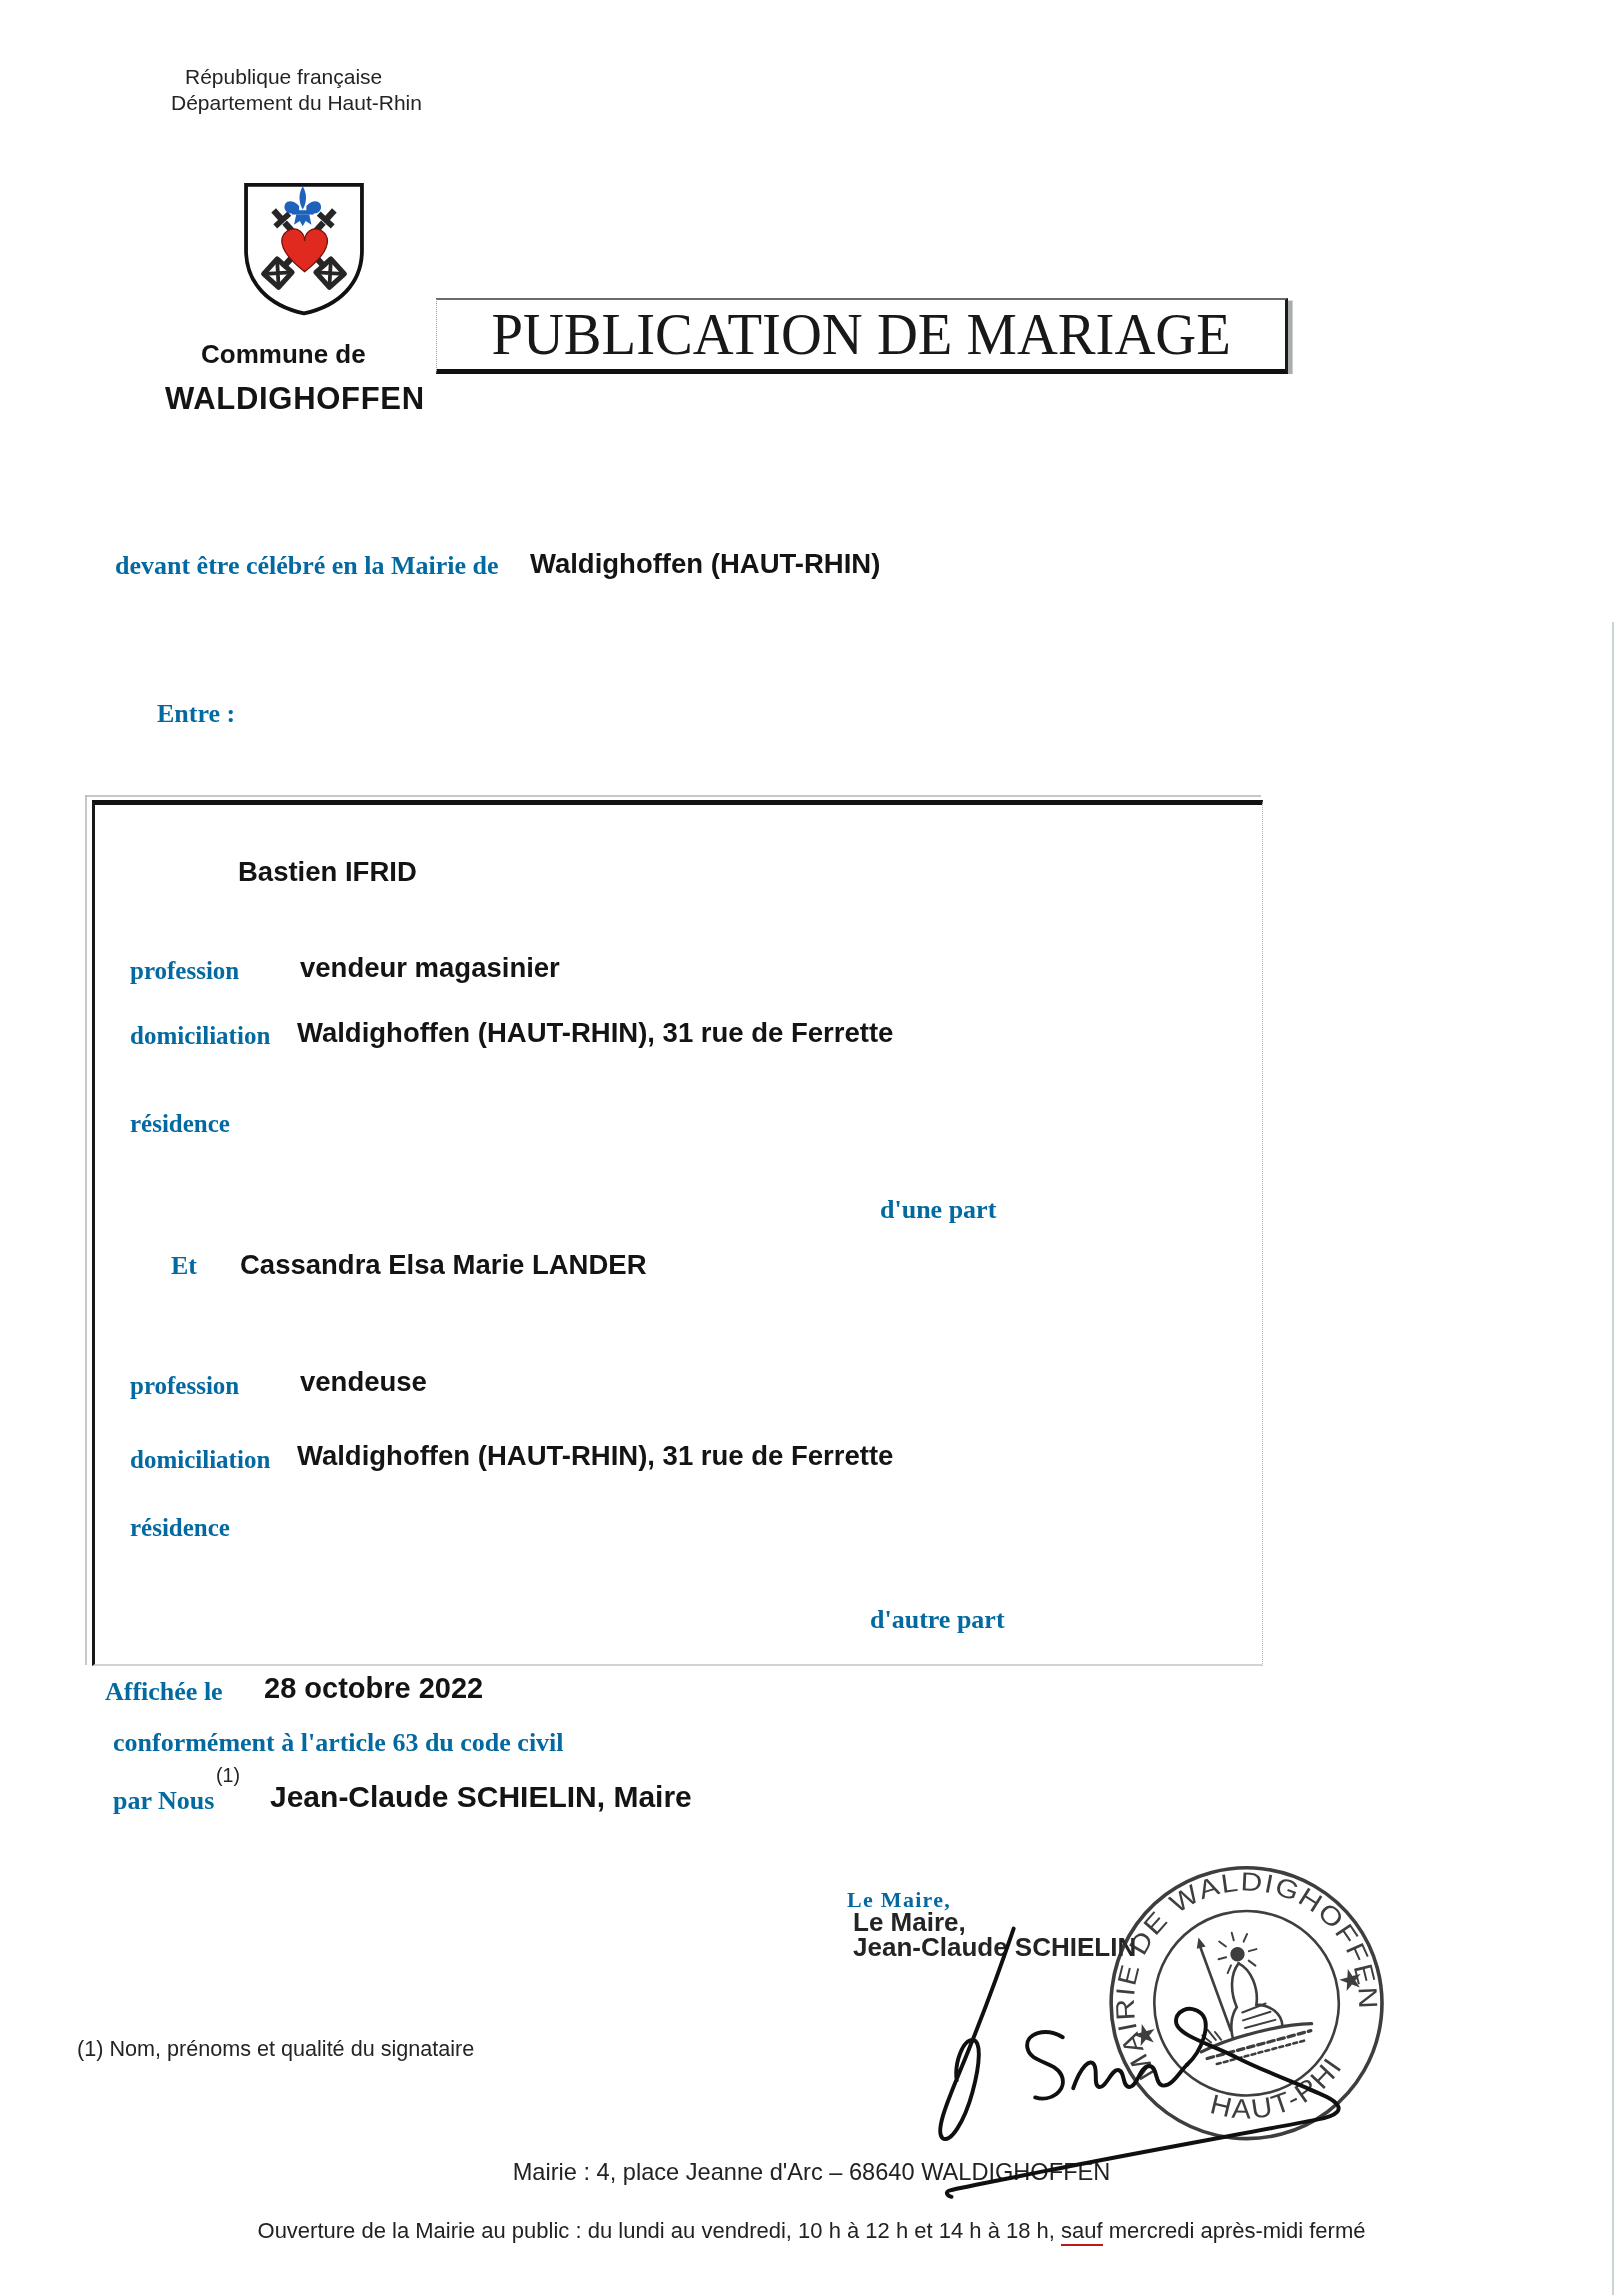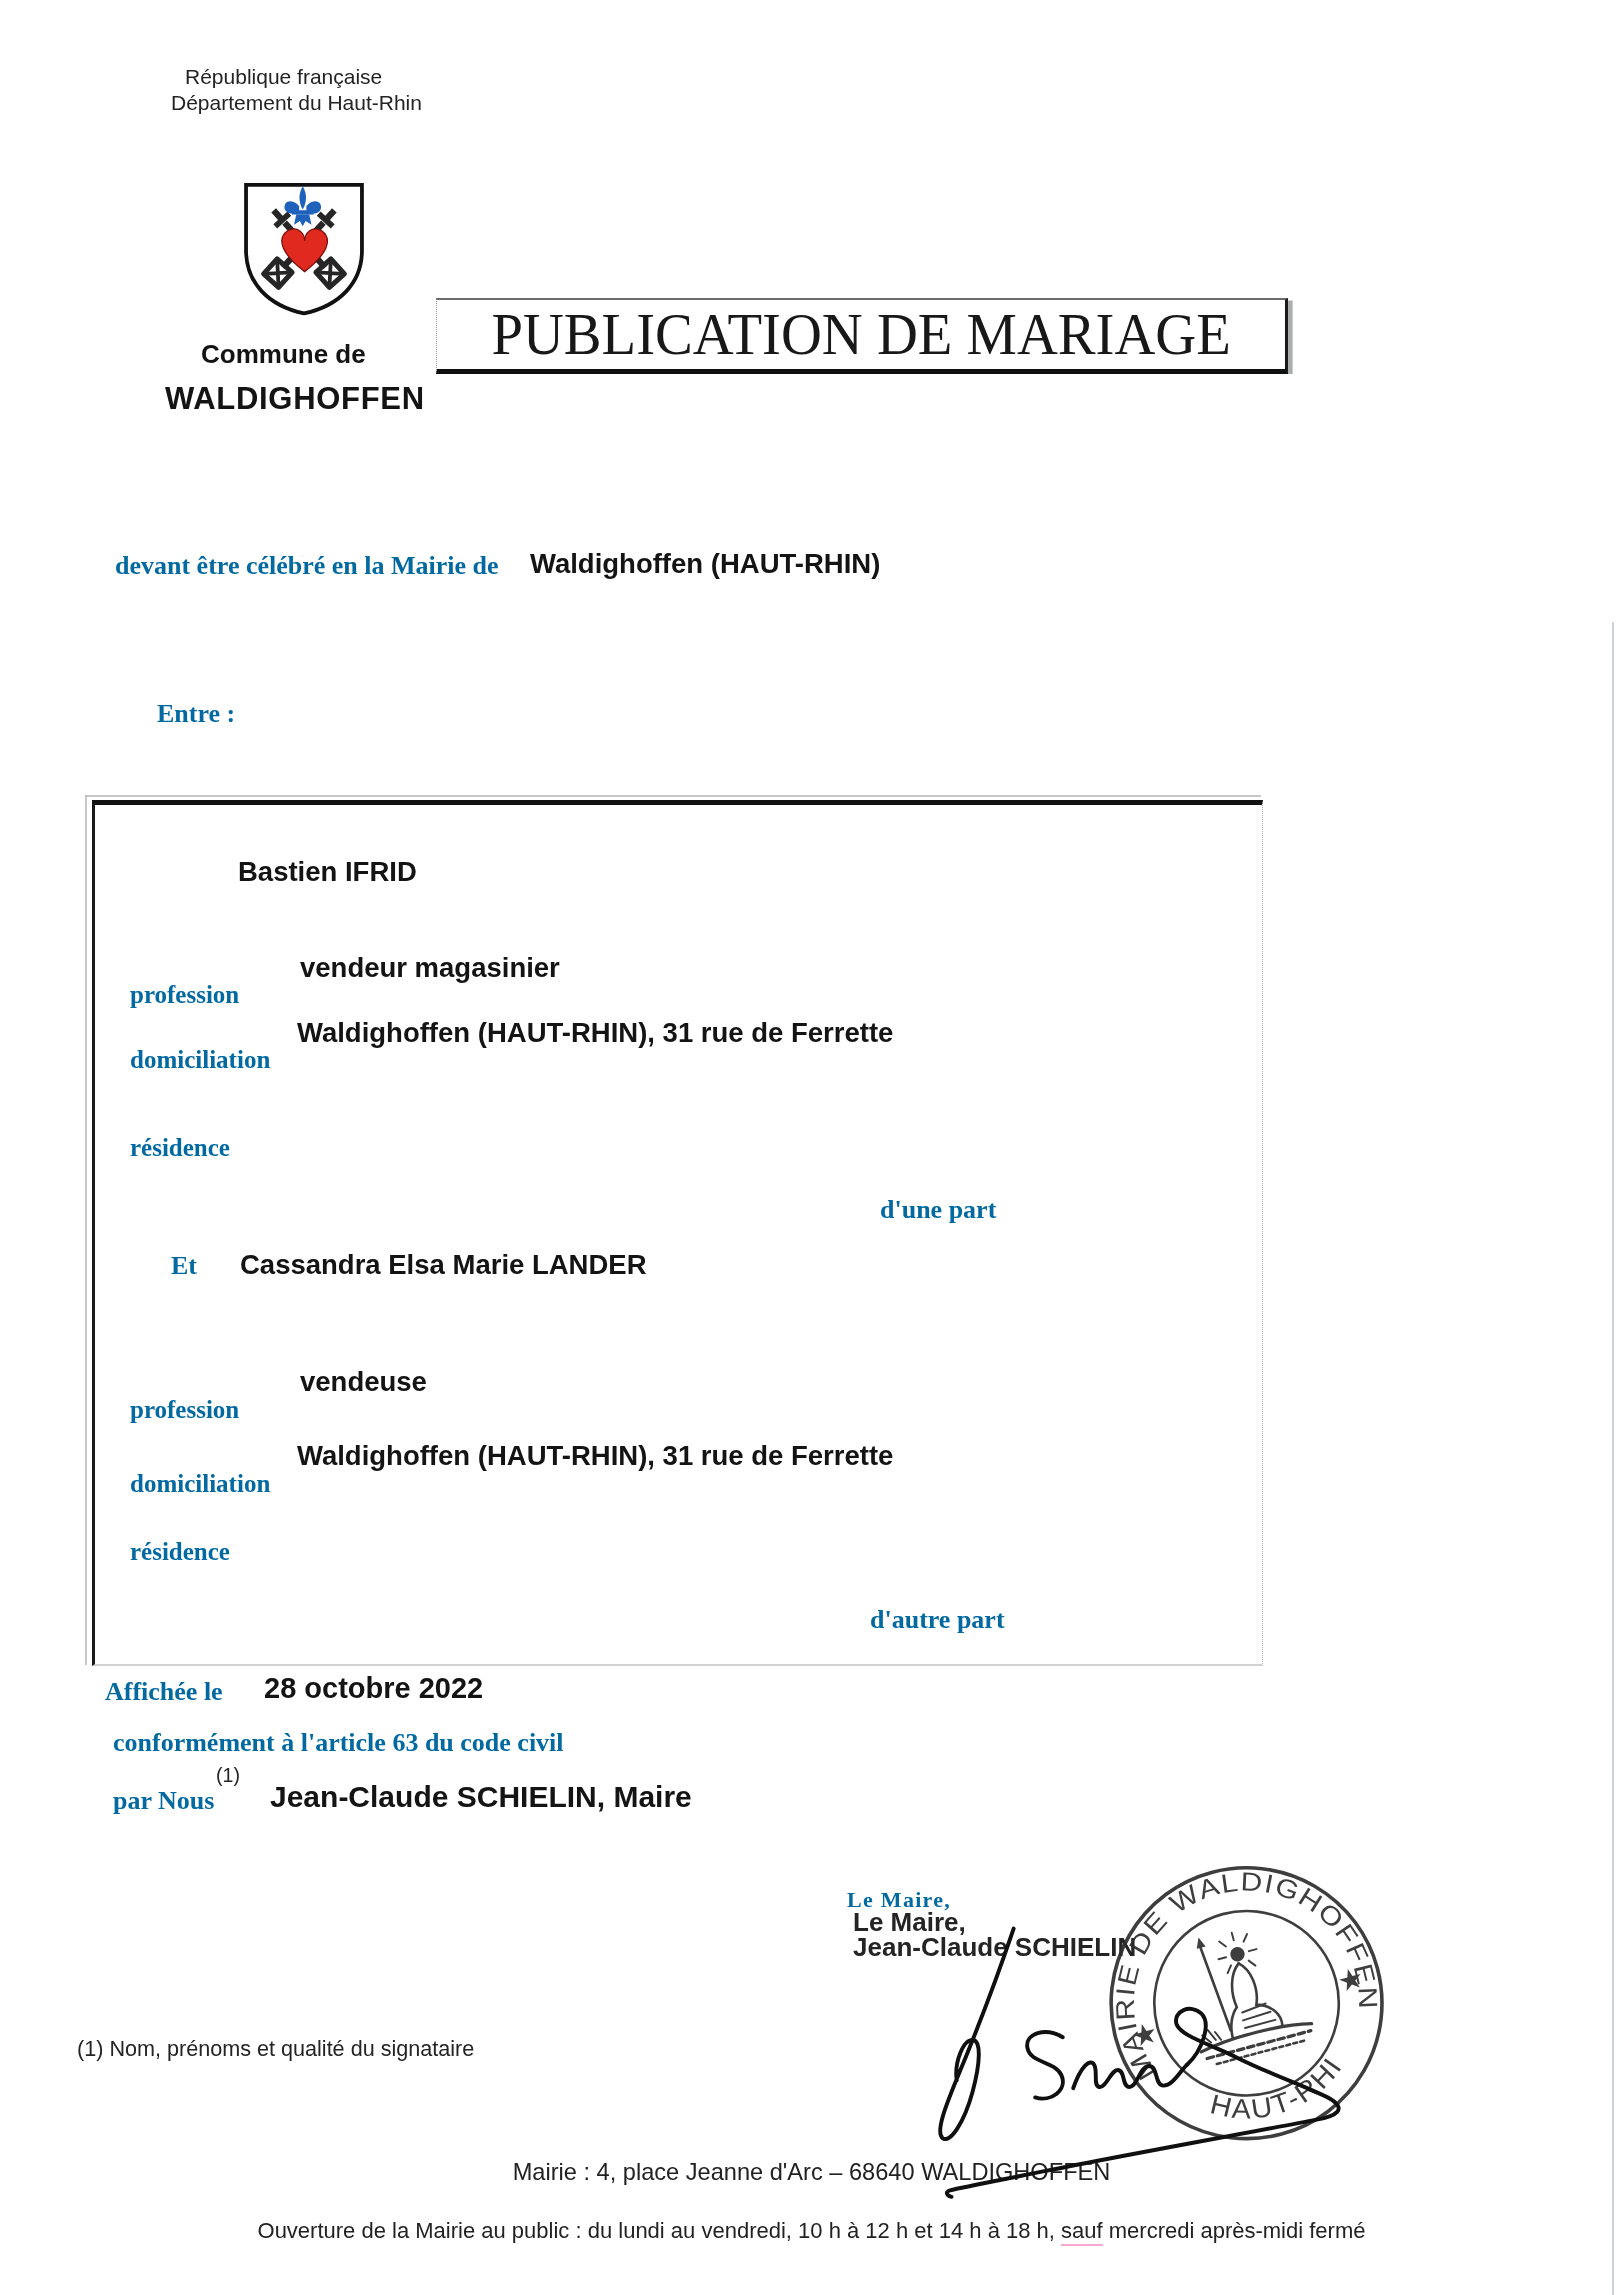--- a/index.html
+++ b/index.html
@@ -31,38 +31,38 @@
 
   .parties-box{left:92px;top:800px;width:1167px;height:859px;
     border-top:5.2px solid #121212;
     border-left:3.9px solid #181818;
     border-right:1.3px dotted #b2b2b2;
     border-bottom:2px solid #d2d2d2;}
   .parties-box::before{content:"";position:absolute;left:-9.8px;top:-10.5px;width:2px;height:870px;background:#b5b5b5;opacity:.75;}
   .parties-box::after{content:"";position:absolute;left:-9.8px;top:-10.5px;width:1176px;height:2px;background:#b5b5b5;opacity:.75;}
 
   .pname{font-size:27.5px;}
-  .plabel{font-size:25px;margin-top:24px;}
+  .plabel{font-size:25px;}
   .pvalue{font-size:27.5px;}
   .ppart{font-size:26px;}
 
   .post-label{font-size:26px;}
   .post-value{font-size:29px;}
   .noteref{font-size:19.6px;}
   .signatory{font-size:30px;}
 
   .lemaire-serif{font-size:22px;letter-spacing:1.3px;}
   .lemaire-sans{font-size:26px;font-weight:700;}
   .mayor-name{font-size:26px;font-weight:700;}
 
   .footnote{font-size:21.6px;}
 
   .footer-line{left:0;width:1623px;text-align:center;font-size:23.6px;color:#222;}
   .footer-line3{font-size:22px;}
-  .u{border-bottom:2px solid #f9a8d4;padding-bottom:0.7px;}
+  .u{border-bottom:2px solid #b91c1c;padding-bottom:0.7px;}
 
   .scanline{left:1612px;top:622px;width:2px;height:1674px;background:#b8c6c8;opacity:.75;}
 
   svg text{font-family:"Liberation Sans",sans-serif;}
   .overlay{position:absolute;left:0;top:0;pointer-events:none;}
 </style>
 </head>
 <body>
 
 <div class="page">

